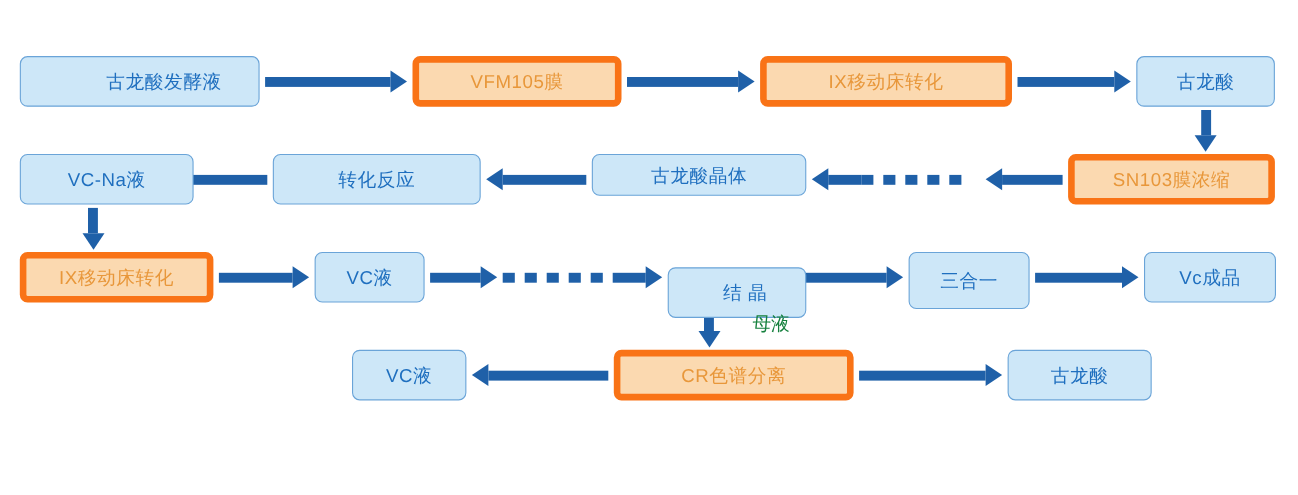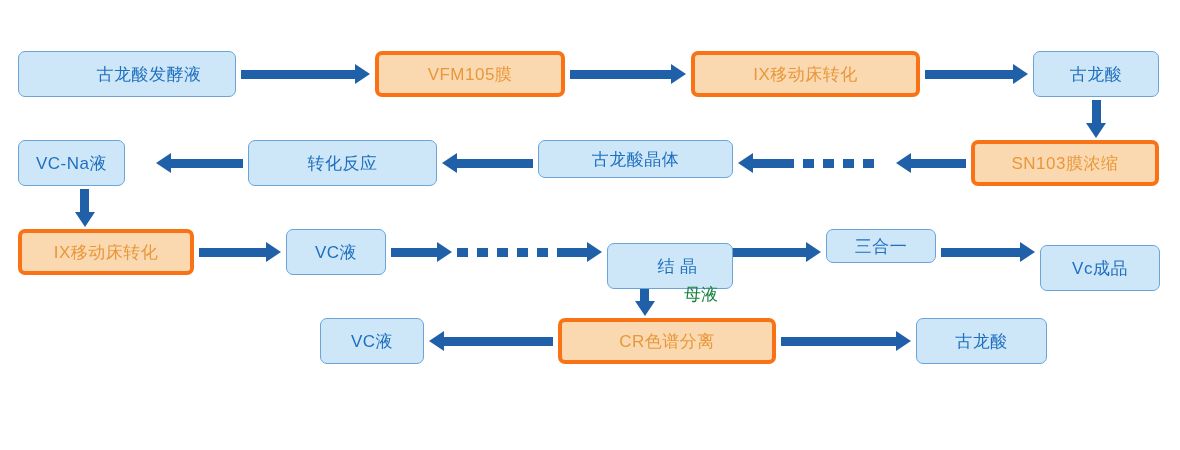--- a/index.html
+++ b/index.html
@@ -27,21 +27,21 @@
     white-space: pre;
     line-height: 1;
   }
   .node.blue {
     background: #cde7f8;
     border: 1px solid #6aa4d8;
     color: #1f6fbf;
   }
   .node.orange {
     background: #fbd9b0;
-    border: 4px solid #f97316;
+    border: 6px solid #f97316;
     color: #e8973a;
   }
   
   .arrow-h {
     position: absolute;
     height: 9px;
     background: #1f60a8;
   }
   .arrow-v {
     position: absolute;
@@ -144,26 +144,26 @@
       <div class="head right" style="left: 896px; top: 331px;"></div>
     </div>
   <div id="node-layer">
       <div class="node blue" style="left: 18px; top: 51px; width: 218px; height: 46px; padding-left: 44px;">古龙酸发酵液</div>
       <div class="node orange" style="left: 375px; top: 51px; width: 190px; height: 46px;">VFM105膜</div>
       <div class="node orange" style="left: 691px; top: 51px; width: 229px; height: 46px;">IX移动床转化</div>
       <div class="node blue" style="left: 1033px; top: 51px; width: 126px; height: 46px;">古龙酸</div>
       <div class="node orange" style="left: 971px; top: 140px; width: 188px; height: 46px;">SN103膜浓缩</div>
       <div class="node blue" style="left: 538px; top: 140px; width: 195px; height: 38px;">古龙酸晶体</div>
       <div class="node blue" style="left: 248px; top: 140px; width: 189px; height: 46px; font-family: Liberation Serif, serif;">转化反应</div>
-      <div class="node blue" style="left: 18px; top: 140px; width: 107px; height: 46px;">VC-Na液</div>
+      <div class="node blue" style="left: 18px; top: 140px; width: 158px; height: 46px;">VC-Na液</div>
       <div class="node orange" style="left: 18px; top: 229px; width: 176px; height: 46px;">IX移动床转化</div>
       <div class="node blue" style="left: 286px; top: 229px; width: 100px; height: 46px;">VC液</div>
       <div class="node blue" style="left: 607px; top: 243px; width: 126px; height: 46px; padding-left: 15px;">结 晶</div>
-      <div class="node blue" style="left: 826px; top: 229px; width: 110px; height: 34px;">三合一</div>
-      <div class="node blue" style="left: 1040px; top: 245px; width: 120px; height: 46px;">Vc成品</div>
+      <div class="node blue" style="left: 826px; top: 229px; width: 110px; height: 52px;">三合一</div>
+      <div class="node blue" style="left: 1040px; top: 229px; width: 120px; height: 46px;">Vc成品</div>
       <div class="node blue" style="left: 320px; top: 318px; width: 104px; height: 46px;">VC液</div>
       <div class="node orange" style="left: 558px; top: 318px; width: 218px; height: 46px;">CR色谱分离</div>
       <div class="node blue" style="left: 916px; top: 318px; width: 131px; height: 46px;">古龙酸</div>
     </div>
   <div id="label-layer">
       <div class="edge-label" style="left: 684px; top: 283px;">母液</div>
     </div>
 </div>
 
 </body></html>

